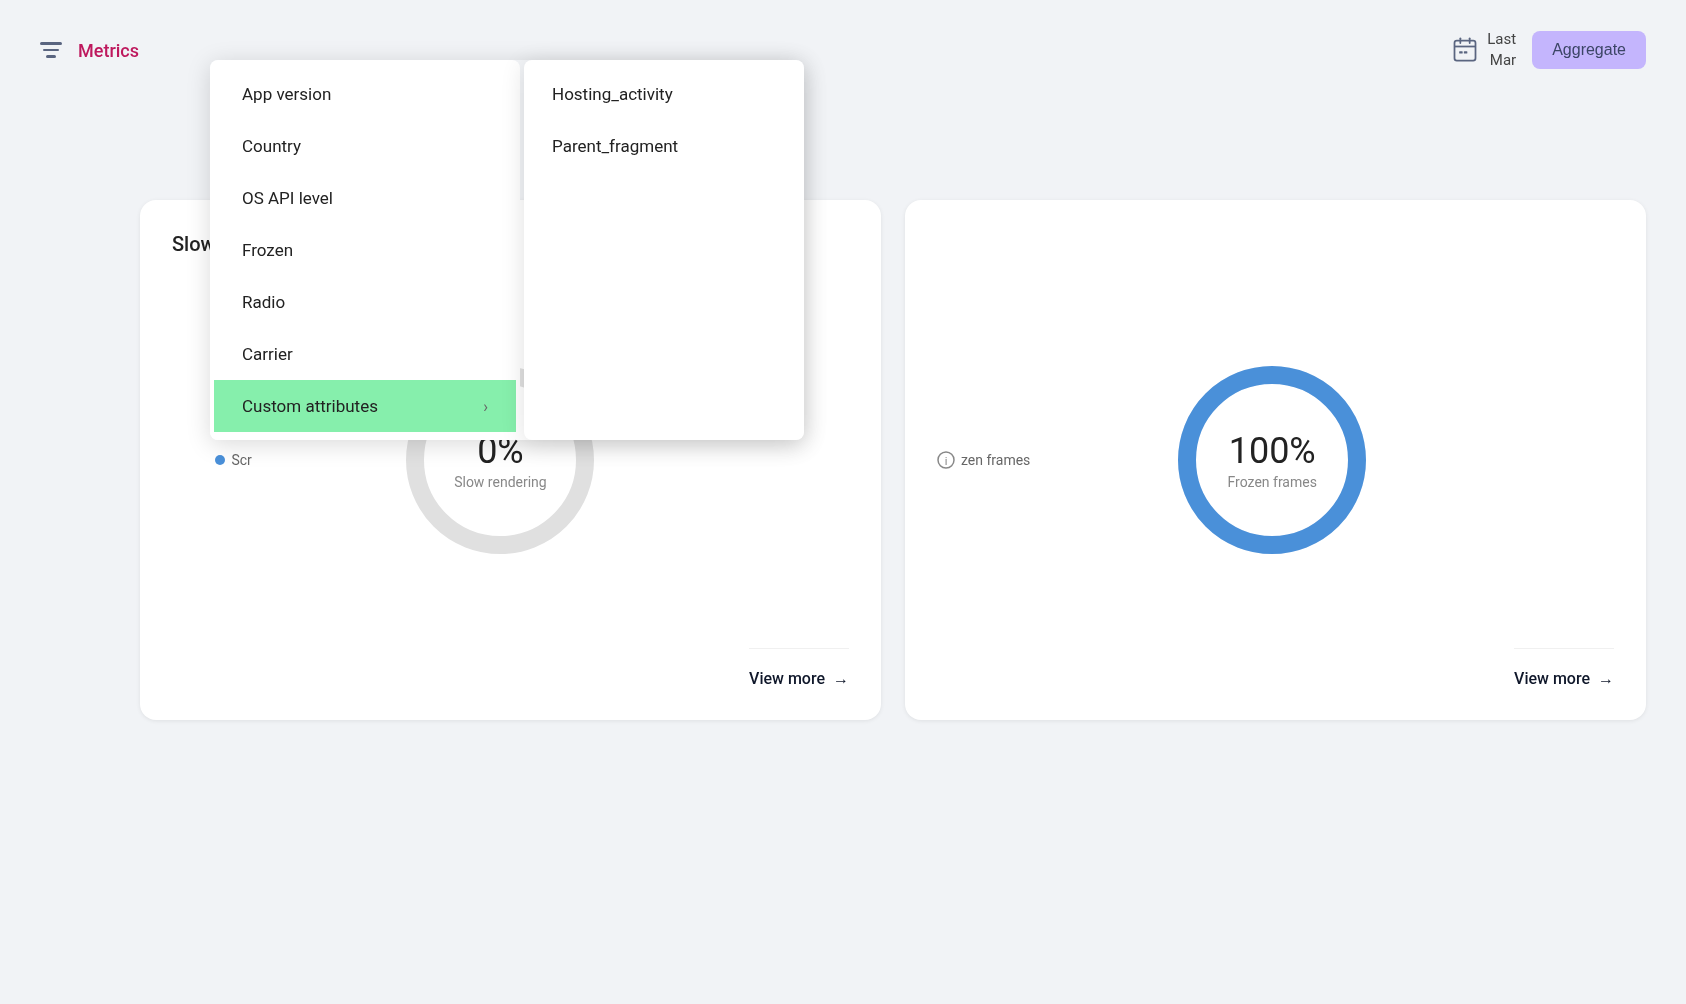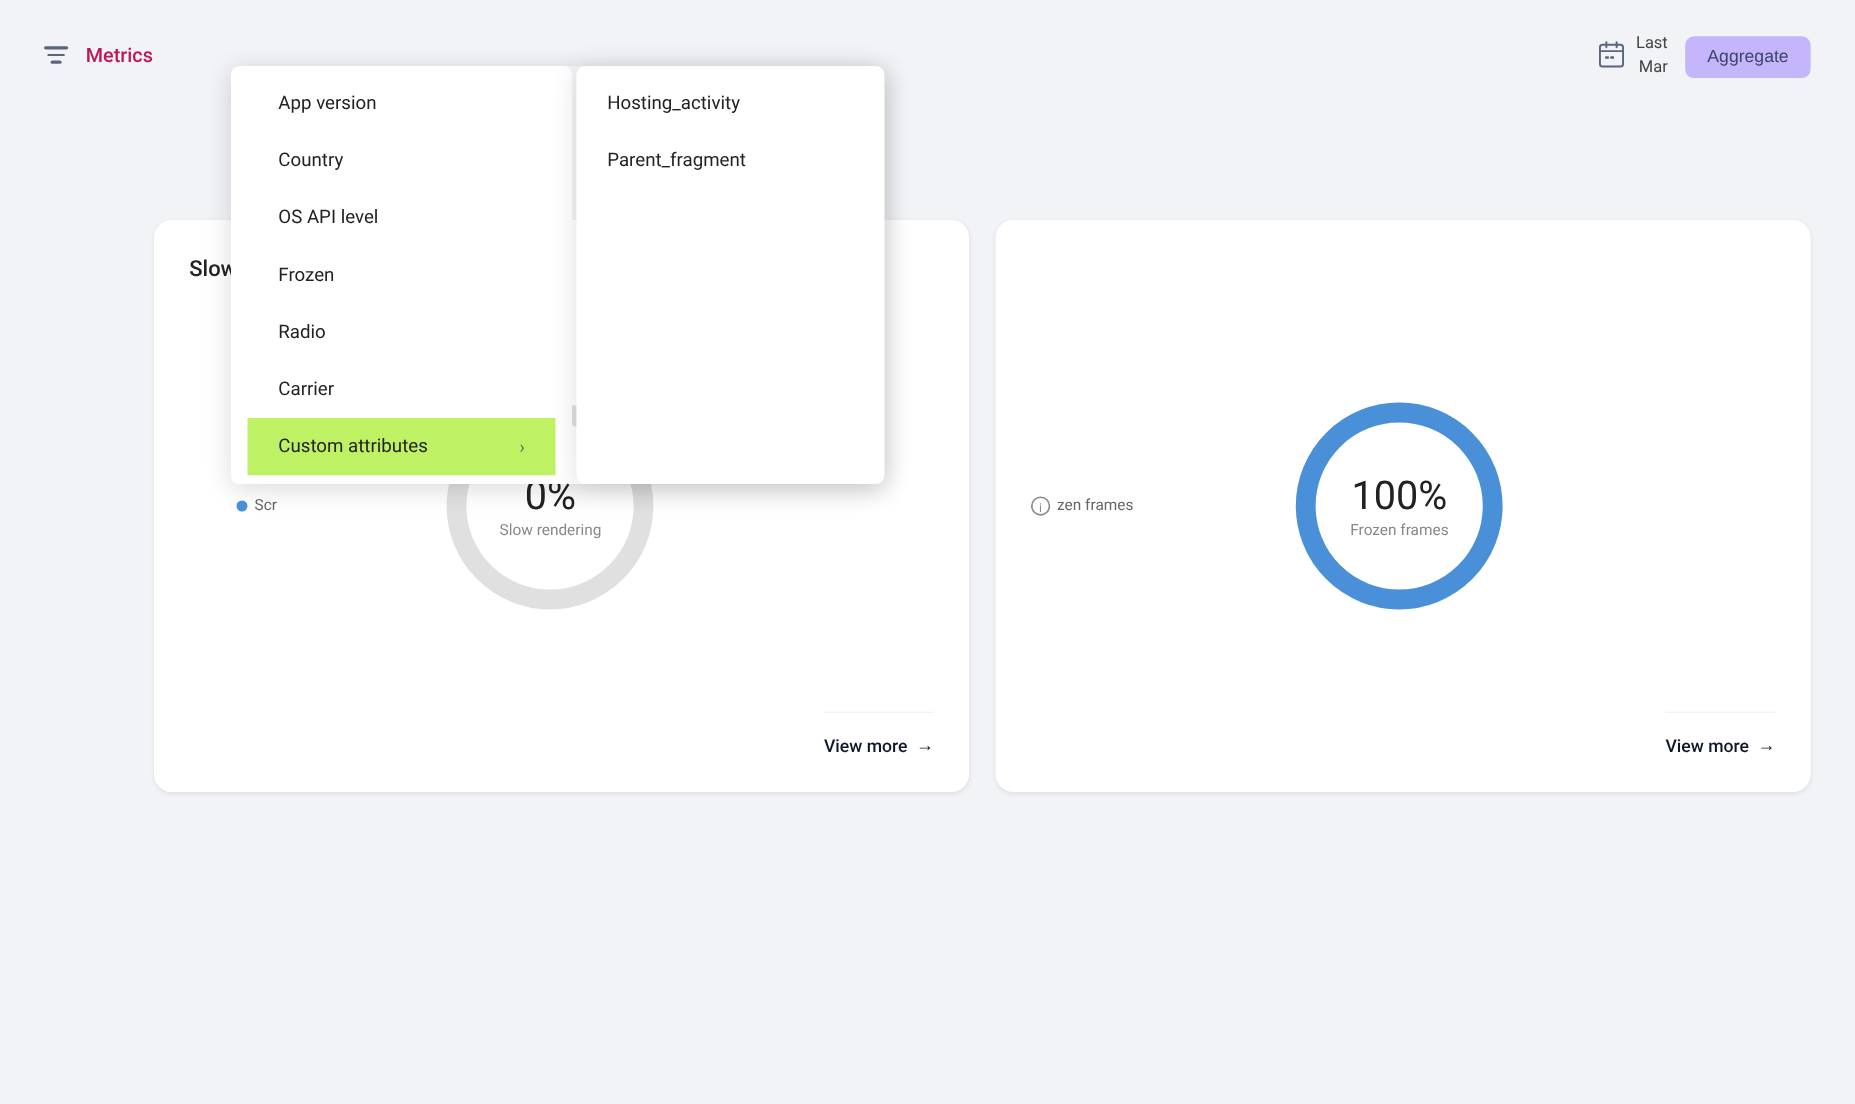--- a/index.html
+++ b/index.html
@@ -32,21 +32,21 @@
     }
 
     .metrics-label {
       color: #be185d;
       font-size: 18px;
       font-weight: 500;
     }
 
     .top-right {
       display: flex;
-      align-items: flex-end;
+      align-items: center;
       gap: 16px;
     }
 
     .calendar-area {
       display: flex;
       align-items: center;
       gap: 8px;
     }
 
     .calendar-text {
@@ -175,21 +175,21 @@
       z-index: 100;
       box-shadow: 0 4px 24px rgba(0,0,0,0.15);
       border-radius: 8px;
       overflow: visible;
     }
 
     .dropdown-primary {
       background: #fff;
       border-radius: 8px;
       min-width: 310px;
-      padding: 8px 15px;
+      padding: 8px 4px;
     }
 
     .dropdown-secondary {
       background: #fff;
       border-radius: 8px;
       min-width: 280px;
       padding: 8px 0;
       margin-left: 4px;
       box-shadow: 0 4px 24px rgba(0,0,0,0.12);
     }
@@ -199,21 +199,21 @@
       font-size: 17px;
       color: #222;
       cursor: pointer;
       display: flex;
       align-items: center;
       justify-content: space-between;
       white-space: nowrap;
     }
 
     .menu-item.active, .menu-item.highlighted {
-      background: #bef264;
+      background: #86efac;
     }
 
     .chevron-icon {
       color: #666;
       font-size: 16px;
     }
 
     
     .filter-icon {
       display: flex;

